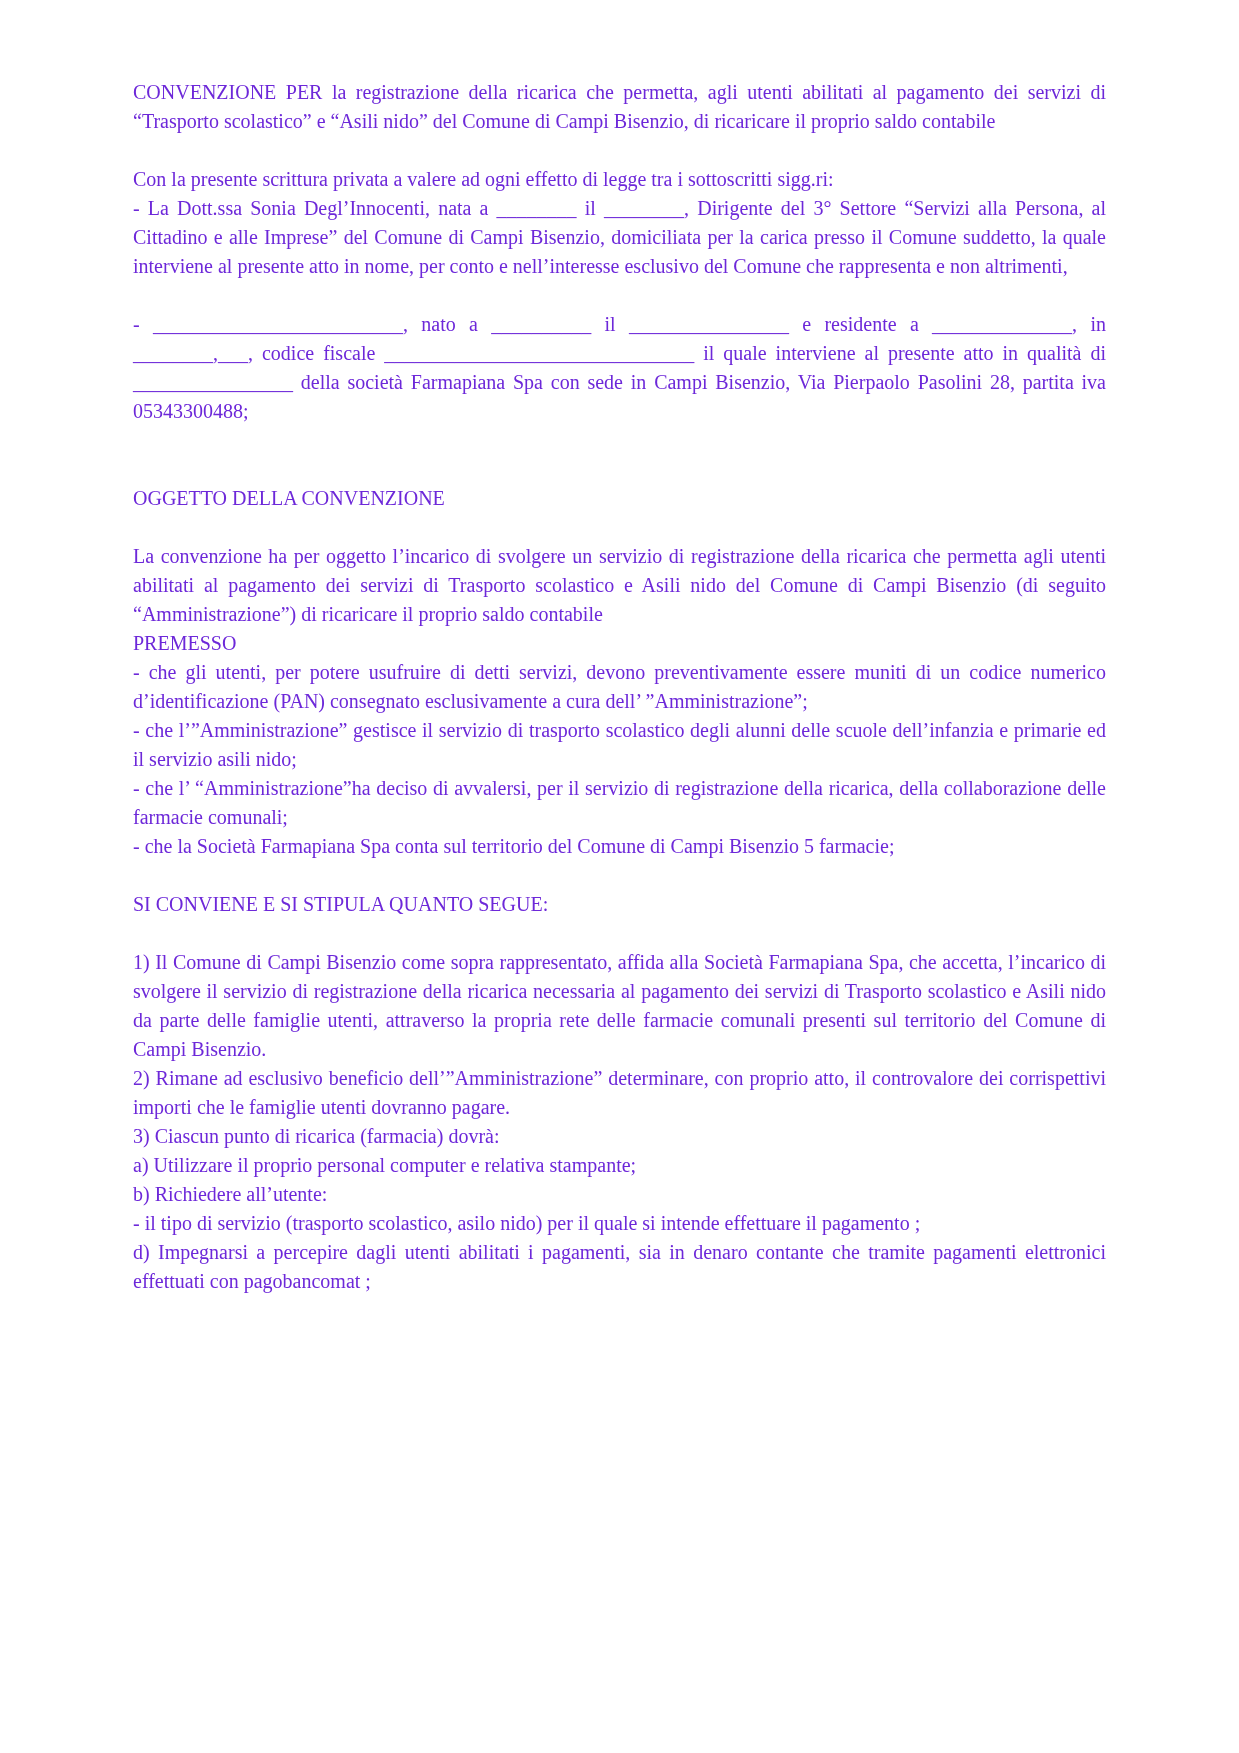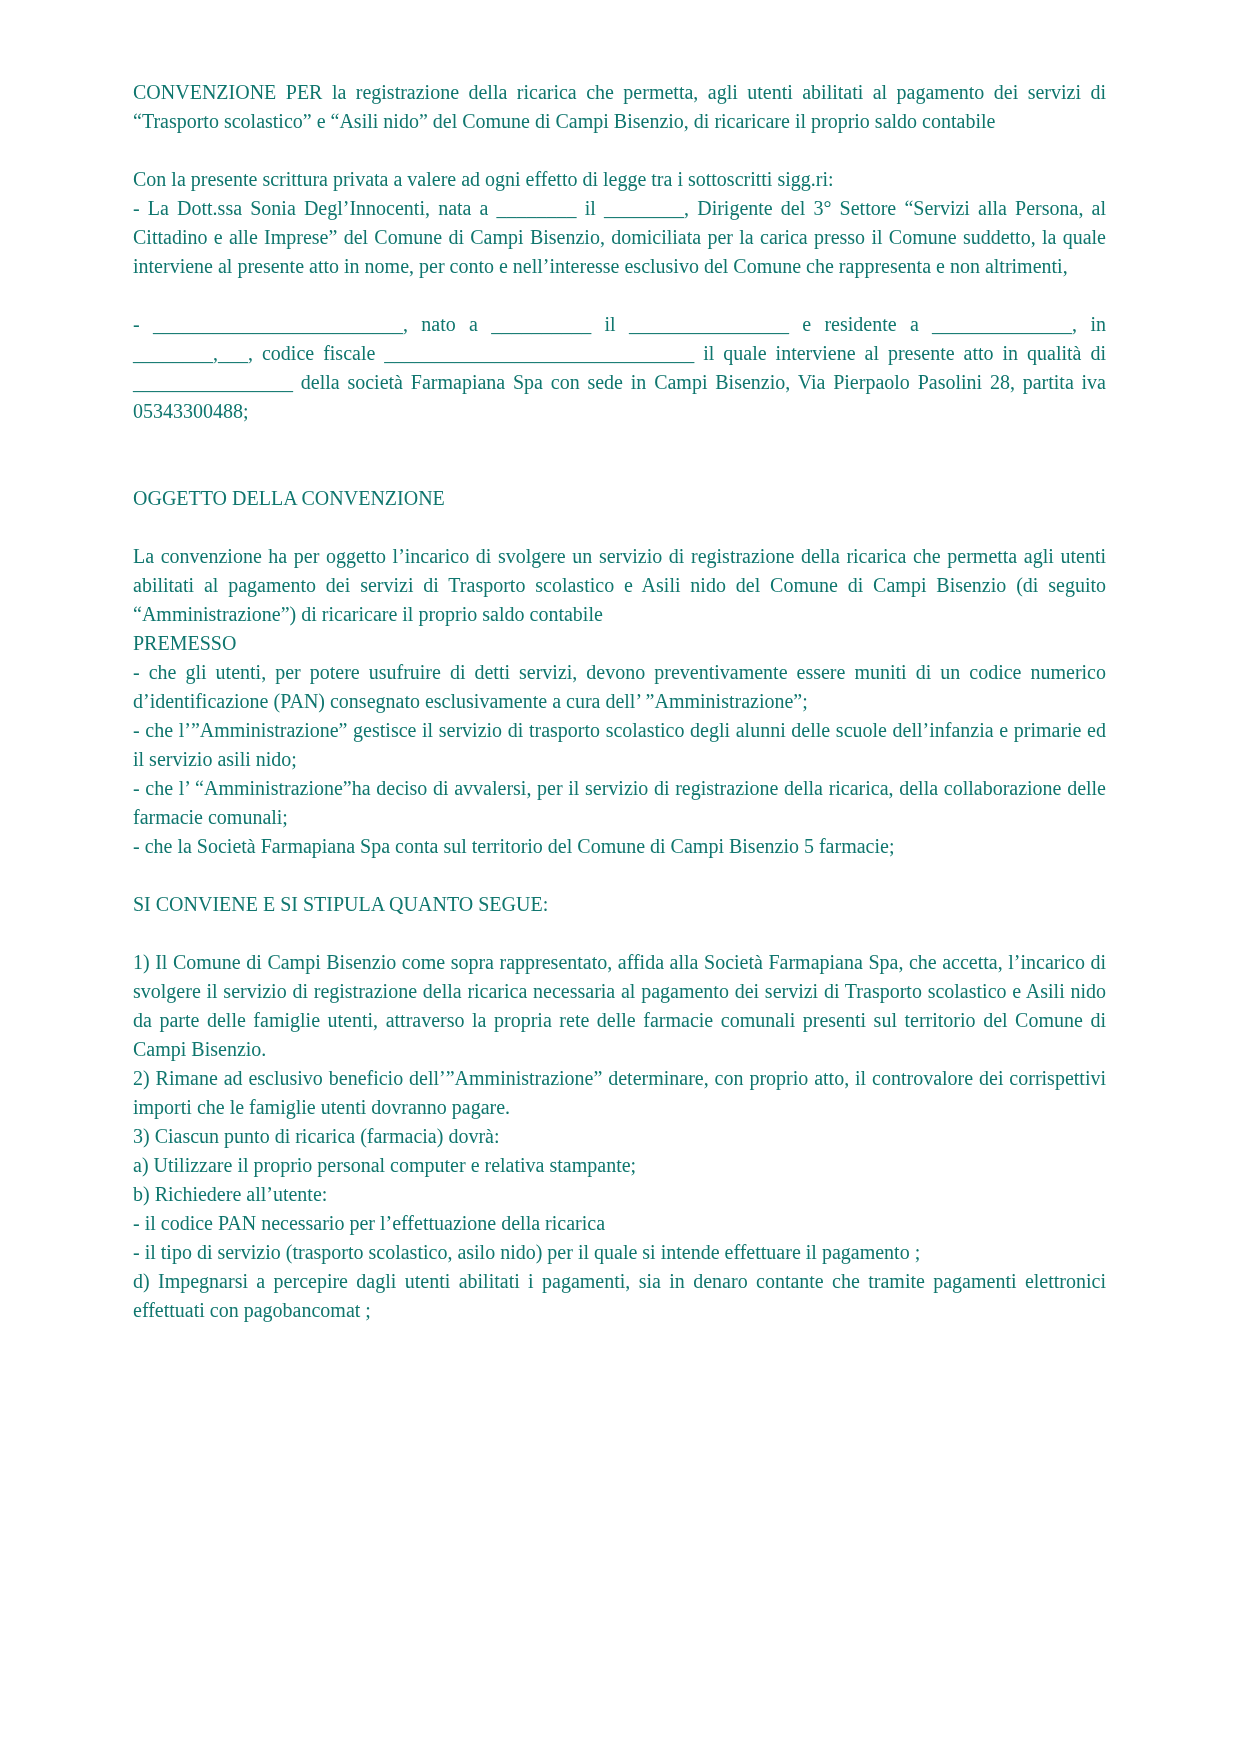--- a/index.html
+++ b/index.html
@@ -18,21 +18,21 @@
   }
   .content {
     box-sizing: border-box;
     width: 100%;
     height: 100%;
     padding: 78px 133px 0 133px;
     font-family: "Liberation Serif", "DejaVu Serif", serif;
     font-size: 20px;
     line-height: 29px;
     text-align: justify;
-    color: #0f766e;
+    color: #6d28d9;
   }
   .content p {
     margin: 0;
     padding: 0;
   }
   .gap-1 { margin-top: 29px !important; }
   .gap-2 { margin-top: 58px !important; }
   .center { text-align: left; }
   .bold { font-weight: normal; }
 </style>
@@ -62,18 +62,17 @@
     <p>- che l’ “Amministrazione”ha deciso di avvalersi, per il servizio di registrazione della ricarica, della collaborazione delle farmacie comunali;</p>
     <p>- che la Società Farmapiana Spa conta sul territorio del Comune di Campi Bisenzio 5 farmacie;</p>
 
     <p class="center bold gap-1">SI CONVIENE E SI STIPULA QUANTO SEGUE:</p>
 
     <p class="gap-1">1) Il Comune di Campi Bisenzio come sopra rappresentato, affida alla Società Farmapiana Spa, che accetta, l’incarico di svolgere il servizio di registrazione della ricarica necessaria al pagamento dei servizi di Trasporto scolastico e Asili nido da parte delle famiglie utenti, attraverso la propria rete delle farmacie comunali presenti sul territorio del Comune di Campi Bisenzio.</p>
     <p>2) Rimane ad esclusivo beneficio dell’”Amministrazione” determinare, con proprio atto, il controvalore dei corrispettivi importi che le famiglie utenti dovranno pagare.</p>
     <p>3) Ciascun punto di ricarica (farmacia) dovrà:</p>
     <p>a) Utilizzare il proprio personal computer e relativa stampante;</p>
     <p>b) Richiedere all’utente:</p>
-    <p>- il codice PAN necessario per l’effettuazione della ricarica</p>
     <p>- il tipo di servizio (trasporto scolastico, asilo nido) per il quale si intende effettuare il pagamento ;</p>
     <p>d) Impegnarsi a percepire dagli utenti abilitati i pagamenti, sia in denaro contante che tramite pagamenti elettronici effettuati con pagobancomat ;</p>
 
   </div>
 </div>
 
 </body></html>

